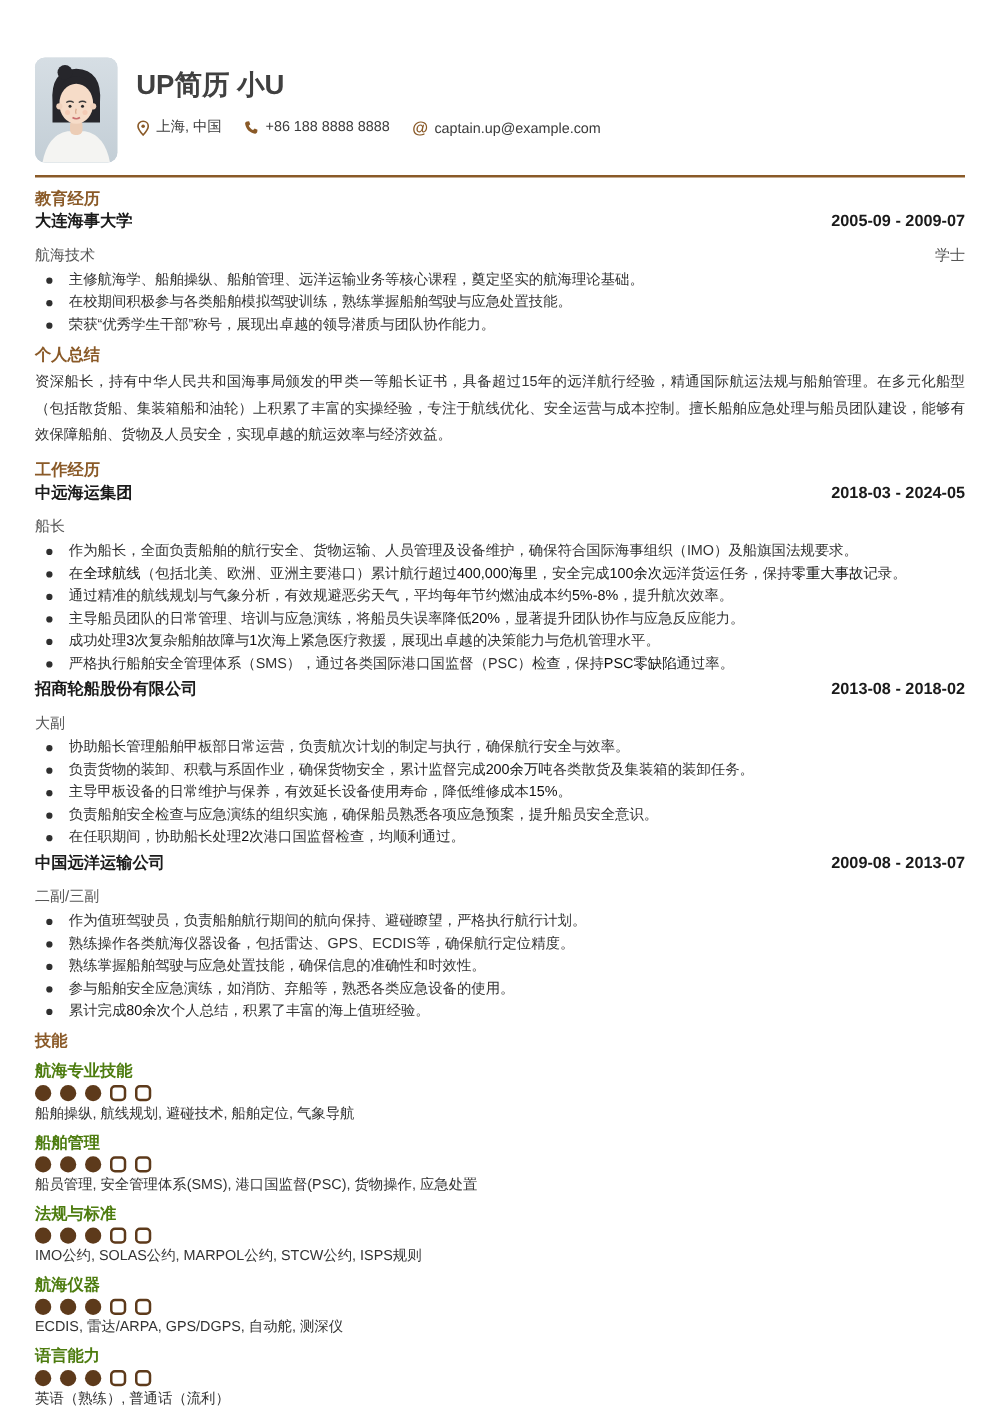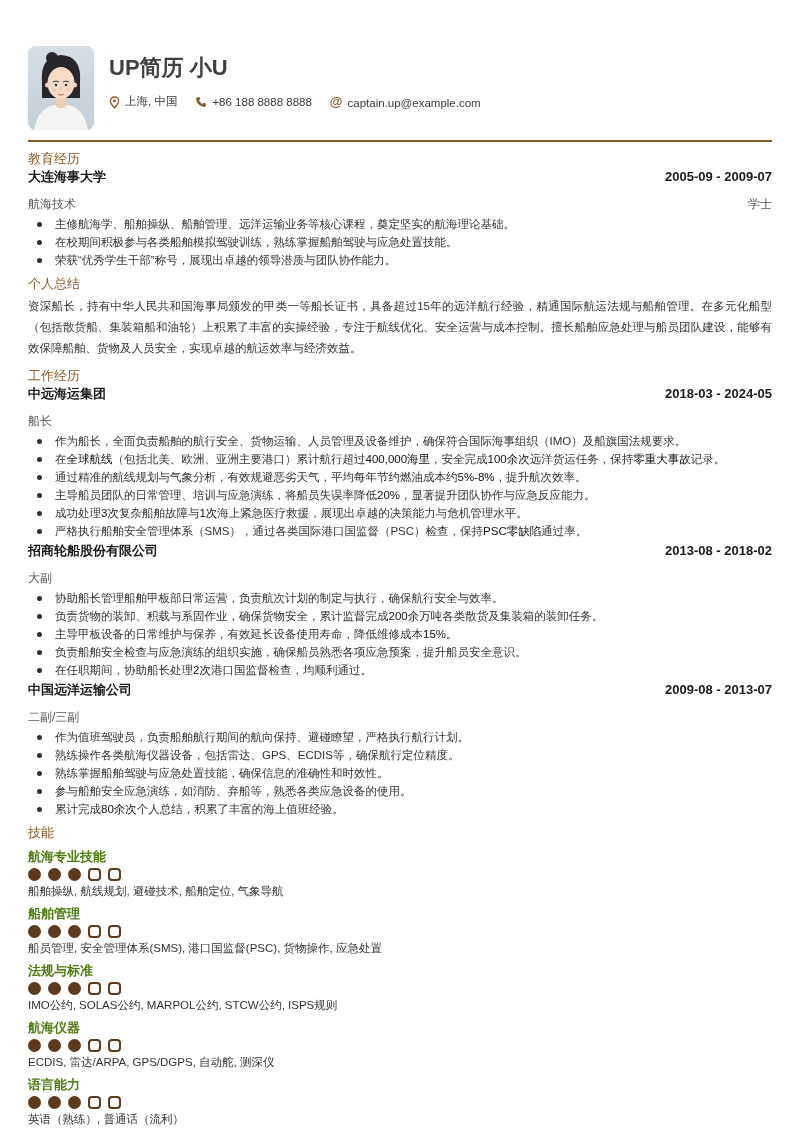--- a/index.html
+++ b/index.html
@@ -24,21 +24,21 @@
   .person-name { font-size: 22px; font-weight: 700; color: #404040; margin: 0 0 14px; line-height: 24px; }
   .contacts { display: flex; align-items: center; gap: 18px; font-size: 11.5px; color: #3a3a3a; }
   .contact { display: flex; align-items: flex-end; gap: 5px; }
   .cicon { color: #8a5a28; display: inline-flex; align-items: center; }
   .cicon svg { display: block; }
   .at-glyph { font-size: 13px; font-weight: 700; color: #8a5a28; }
 
   .rule { border: none; border-top: 2px solid #8a5a28; margin: 10px 0 0; }
 
   
-  .section-title { color: #8a5a28; font-weight: 400; font-size: 13px; line-height: 16px; margin-top: 9px; }
+  .section-title { color: #8a5a28; font-weight: 700; font-size: 13px; line-height: 16px; margin-top: 9px; }
   .entry-row { display: flex; justify-content: space-between; margin-top: 3px; font-size: 13px; font-weight: 700; color: #1a1a1a; line-height: 14px; }
   .entry-sub { display: flex; justify-content: space-between; font-size: 12px; color: #555; line-height: 13px; margin-top: 14px; }
 
   ul.bullets { margin: 6px 0 0; padding: 0; list-style: none; }
   .bullets li {
     position: relative; padding-left: 27px;
     font-size: 11.5px; line-height: 14px; margin-bottom: 4px; color: #333;
     text-align: justify;
   }
   .bullets li::before {

